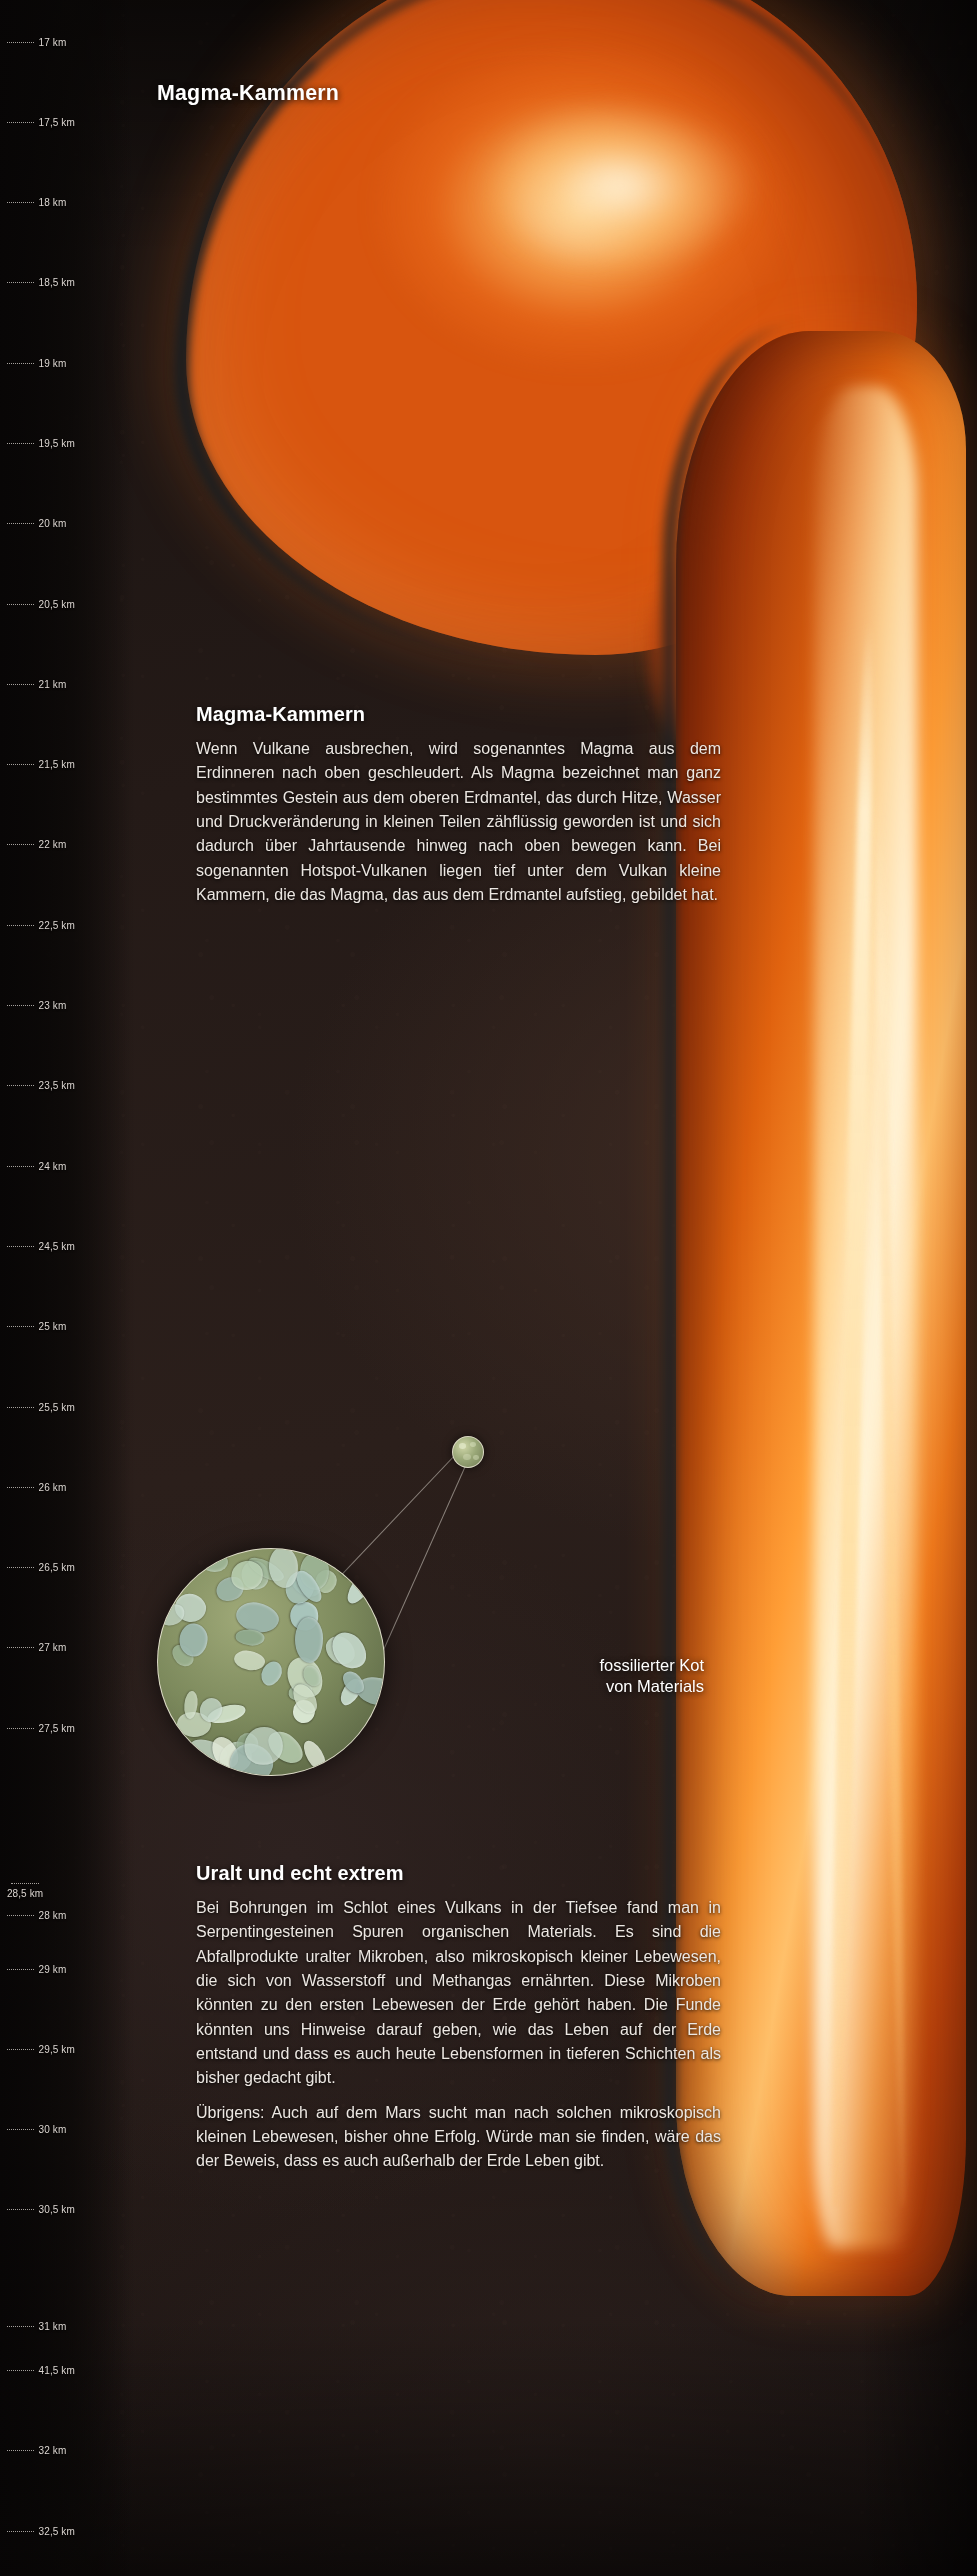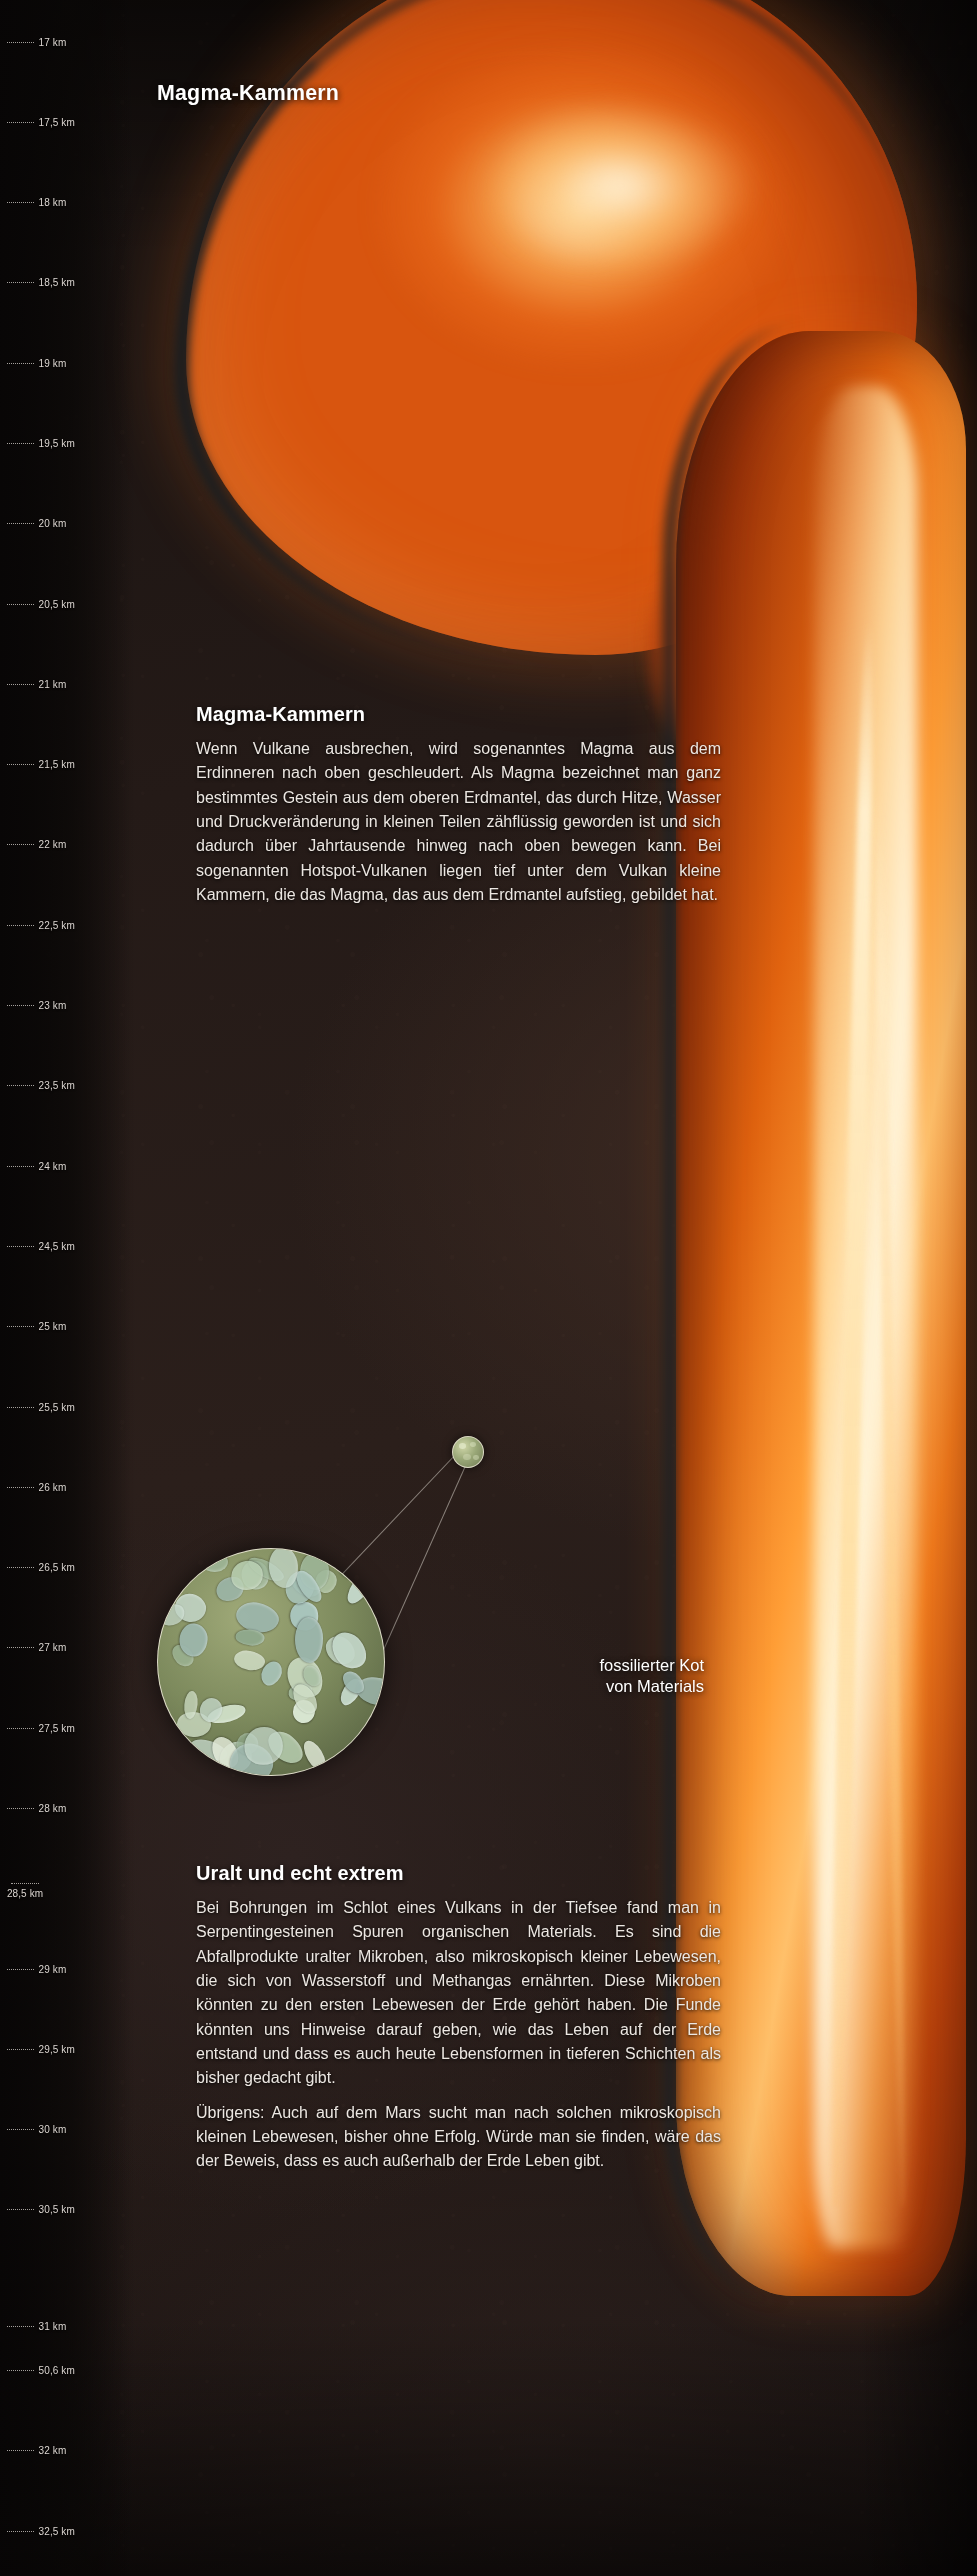--- a/index.html
+++ b/index.html
@@ -389,21 +389,21 @@
           <span class="lbl">26,5 km</span>
         </div>
         <div class="tick" style="top: 1642px;">
           <span class="dots"></span>
           <span class="lbl">27 km</span>
         </div>
         <div class="tick" style="top: 1723px;">
           <span class="dots"></span>
           <span class="lbl">27,5 km</span>
         </div>
-        <div class="tick" style="top: 1803px;">
+        <div class="tick" style="top: 1910px;">
           <span class="dots"></span>
           <span class="lbl">28 km</span>
         </div>
         <div class="tick" style="top: 1883px; flex-direction: column;">
           <span class="dots"></span>
           <span class="lbl">28,5 km</span>
         </div>
         <div class="tick" style="top: 1964px;">
           <span class="dots"></span>
           <span class="lbl">29 km</span>
@@ -419,21 +419,21 @@
         <div class="tick" style="top: 2204px;">
           <span class="dots"></span>
           <span class="lbl">30,5 km</span>
         </div>
         <div class="tick" style="top: 2285px; margin-top: 36px;">
           <span class="dots"></span>
           <span class="lbl">31 km</span>
         </div>
         <div class="tick" style="top: 2365px;">
           <span class="dots"></span>
-          <span class="lbl">50,6 km</span>
+          <span class="lbl">41,5 km</span>
         </div>
         <div class="tick" style="top: 2445px;">
           <span class="dots"></span>
           <span class="lbl">32 km</span>
         </div>
         <div class="tick" style="top: 2526px;">
           <span class="dots"></span>
           <span class="lbl">32,5 km</span>
         </div>
       </div>

